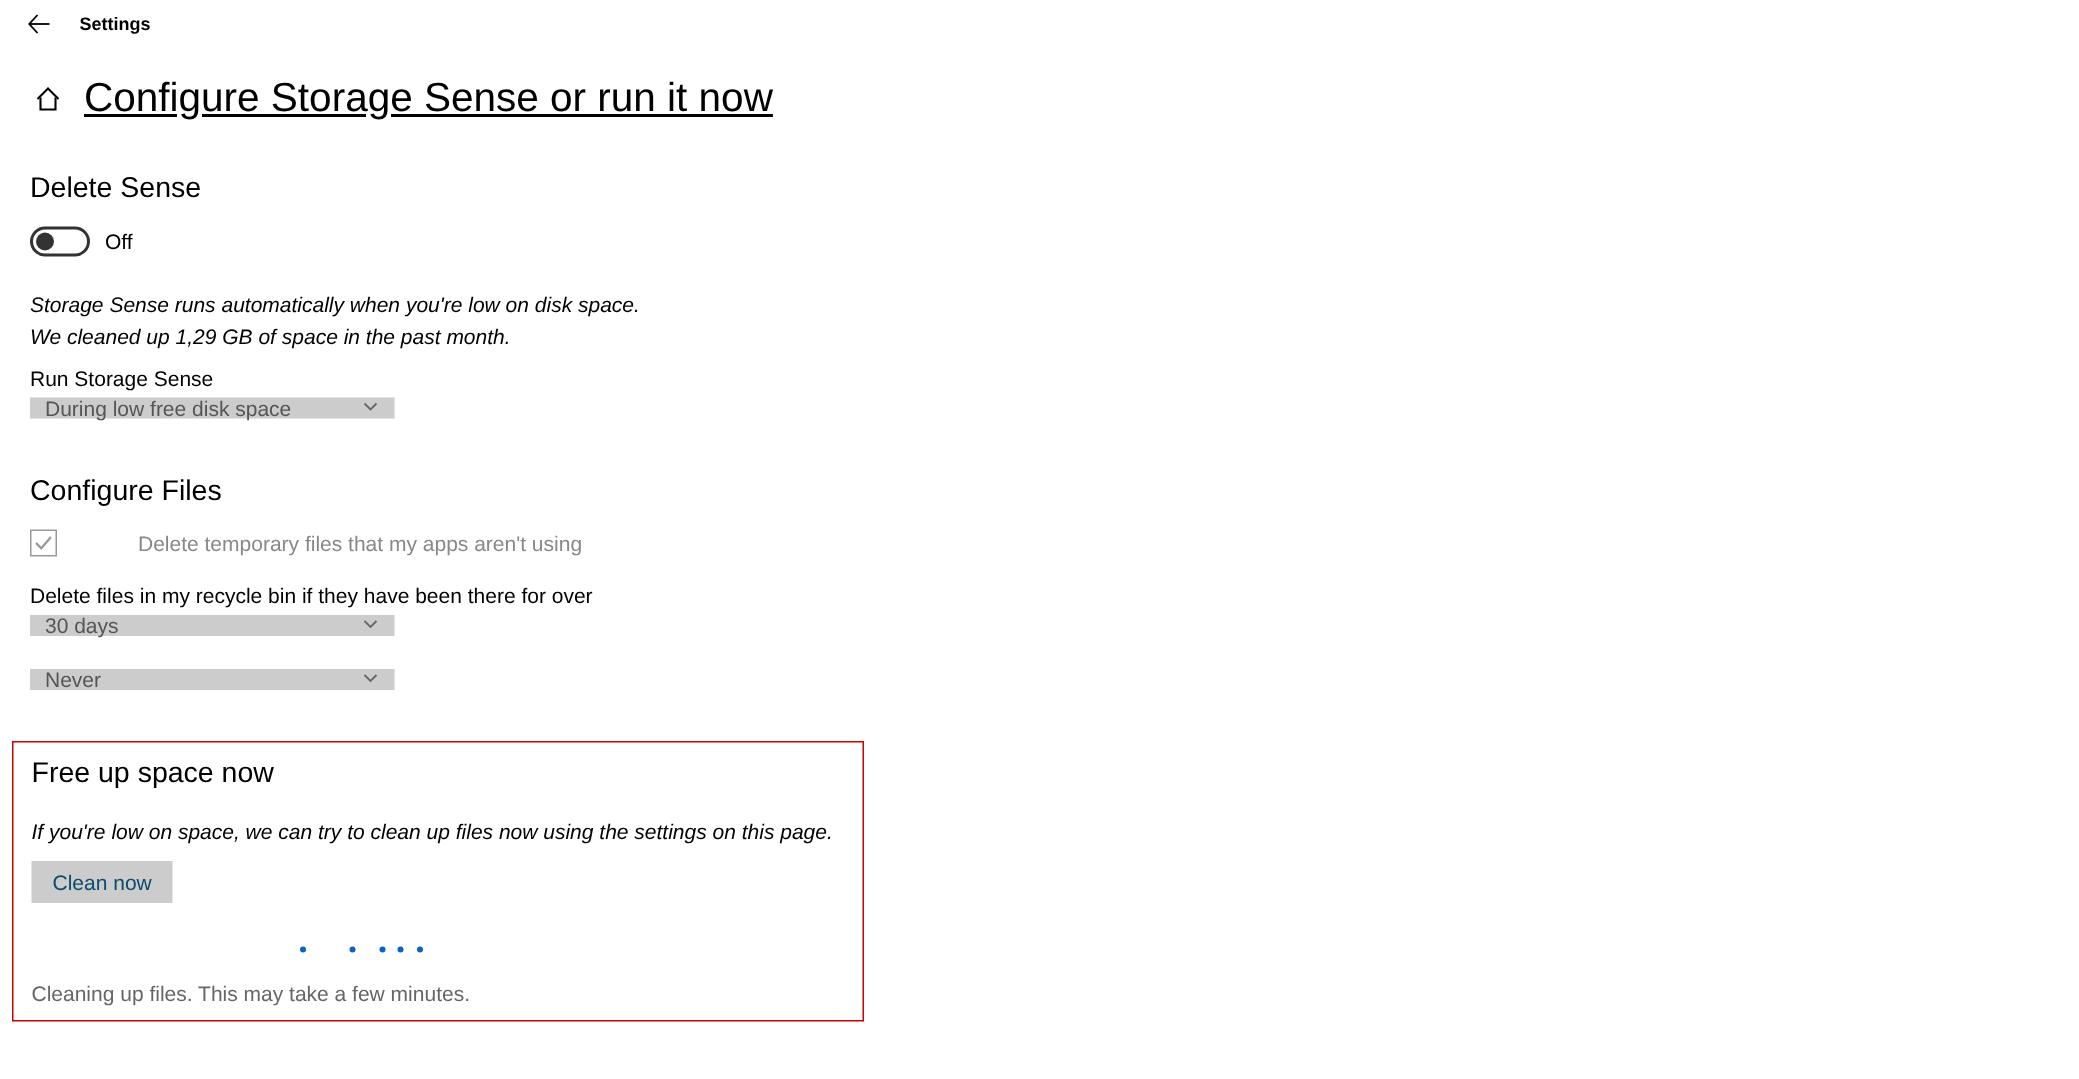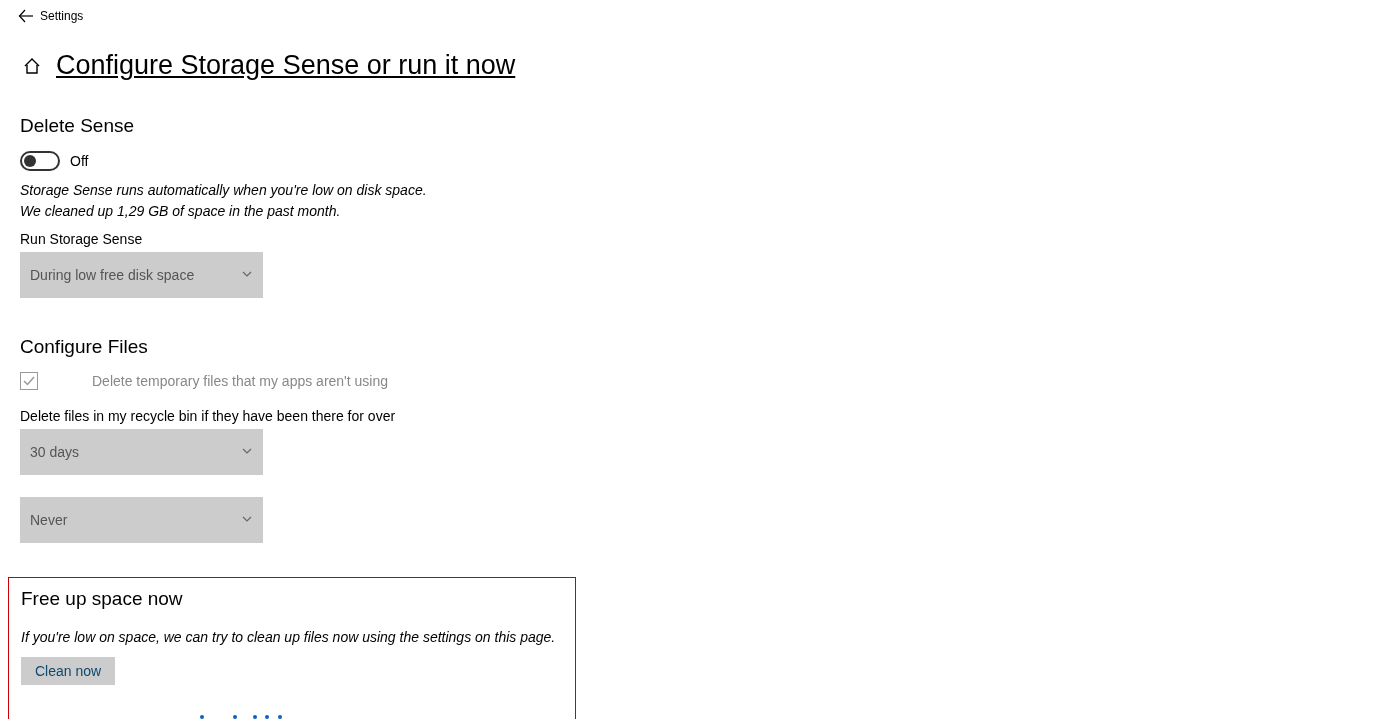--- a/index.html
+++ b/index.html
@@ -22,23 +22,24 @@
   .back-arrow {
     display: inline-flex;
     align-items: center;
     justify-content: center;
     width: 28px;
     height: 20px;
     cursor: pointer;
   }
   .back-arrow svg { width: 16px; height: 16px; }
   .app-title {
-    margin-left: 0;
+    margin-left: 13px;
     font-size: 12px;
     color: #000;
+    font-weight: bold;
   }
 
   .header-row {
     display: flex;
     align-items: center;
     padding: 18px 20px 6px 20px;
   }
   .home-icon {
     display: inline-flex;
     align-items: center;
@@ -62,21 +63,21 @@
 
   .section-heading {
     font-size: 19px;
     font-weight: 400;
     margin: 0 0 14px 0;
   }
 
   .toggle-row {
     display: flex;
     align-items: center;
-    margin-bottom: 10px;
+    margin-bottom: 23px;
   }
   .toggle {
     width: 40px;
     height: 20px;
     border: 2px solid #333;
     border-radius: 10px;
     position: relative;
     cursor: pointer;
     background: #fff;
   }
@@ -101,21 +102,21 @@
     font-style: italic;
   }
   .field-label {
     font-size: 14px;
     margin-top: 10px;
     margin-bottom: 5px;
   }
 
   .dropdown {
     width: 243px;
-    height: 46px;
+    height: 14px;
     background: #cccccc;
     display: flex;
     align-items: center;
     justify-content: space-between;
     padding: 0 10px;
     cursor: pointer;
     font-size: 14px;
     color: #555;
   }
   .dropdown .chev svg { width: 12px; height: 12px; }

